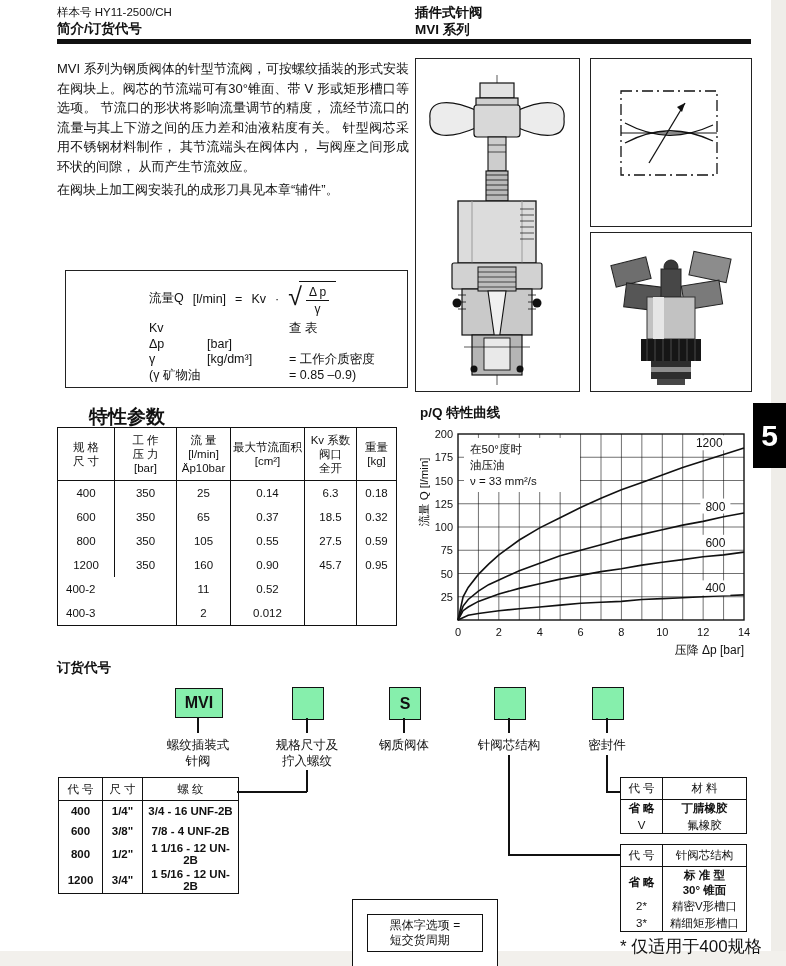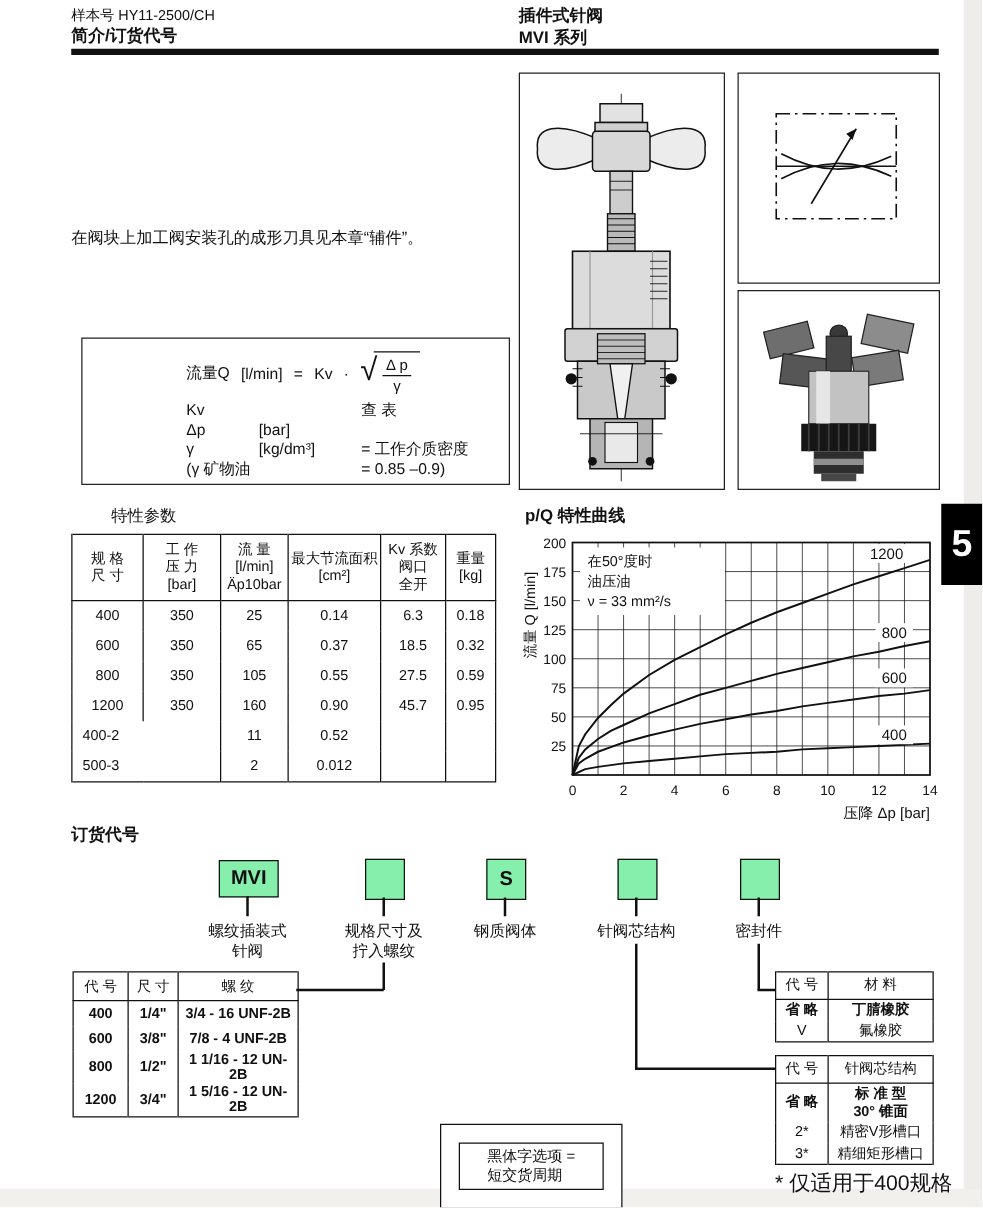--- a/index.html
+++ b/index.html
@@ -27,21 +27,21 @@
   .root{display:inline-flex;align-items:flex-start;}
   .root .sign{font-size:25px;line-height:1;transform:translateY(3px);}
   .root .content{border-top:1.5px solid #111;margin-left:-3px;padding:3px 7px 0 7px;}
   .frac{display:inline-flex;flex-direction:column;align-items:center;font-size:12px;}
   .frac .num{border-bottom:1.2px solid #111;padding:0 3px 1px;}
   .frac .den{padding-top:1px;}
   .f-grid{position:absolute;left:83px;top:50px;display:grid;grid-template-columns:58px 82px auto;
           font-size:12.5px;line-height:15.5px;white-space:nowrap;}
 
   
-  .params-title{left:57px;top:404px;font-size:13px;font-weight:normal;padding-left:32px;}
+  .params-title{left:57px;top:404px;font-size:19px;font-weight:bold;padding-left:32px;}
   table.params{position:absolute;left:57px;top:427px;border-collapse:collapse;font-size:11.5px;
                border:1.6px solid #111;table-layout:fixed;}
   table.params th,table.params td{border-left:1.2px solid #111;border-right:1.2px solid #111;
                text-align:center;padding:2px 2px;}
   table.params thead th{border-bottom:1.2px solid #111;font-weight:normal;vertical-align:middle;
                padding:5px 2px;line-height:14px;}
   table.params tbody td{height:20px;}
   table.params tr.sep td{border-top:1.2px solid #111;border-bottom:1.2px solid #111;text-align:left;
                padding-left:8px;height:22px;}
   table.params td.lbl{text-align:left;padding-left:8px;}
@@ -105,20 +105,21 @@
 
   <div class="abs edge-r"></div>
   <div class="abs edge-b"></div>
 
   <div class="abs h-doc">样本号 HY11-2500/CH</div>
   <div class="abs h-sec">简介/订货代号</div>
   <div class="abs h-title">插件式针阀</div>
   <div class="abs h-series">MVI 系列</div>
   <div class="abs h-rule"></div>
 
+  <div class="abs intro-p1">MVI 系列为钢质阀体的针型节流阀，可按螺纹插装的形式安装在阀块上。阀芯的节流端可有30°锥面、带 V 形或矩形槽口等选项。 节流口的形状将影响流量调节的精度， 流经节流口的流量与其上下游之间的压力差和油液粘度有关。 针型阀芯采用不锈钢材料制作， 其节流端头在阀体内， 与阀座之间形成环状的间隙， 从而产生节流效应。</div>
   <div class="abs intro-p2">在阀块上加工阀安装孔的成形刀具见本章“辅件”。</div>
 
   <div class="abs formula">
     <div class="f-line1">
       <span>流量Q</span>
       <span>[l/min]</span>
       <span>=</span>
       <span>Kv</span>
       <span>·</span>
       <span class="root">
@@ -305,21 +306,21 @@
           <td>0.95</td>
         </tr>
         <tr>
           <td colspan="2" class="lbl">400-2</td>
           <td>11</td>
           <td>0.52</td>
           <td></td>
           <td></td>
         </tr>
         <tr>
-          <td colspan="2" class="lbl">500-3</td>
+          <td colspan="2" class="lbl">400-3</td>
           <td>2</td>
           <td>0.012</td>
           <td></td>
           <td></td>
         </tr>
       </tbody>
   </table>
 
   <div class="abs chart-title">p/Q 特性曲线</div>
   <div class="abs pq-chart"><svg width="338" height="238">

